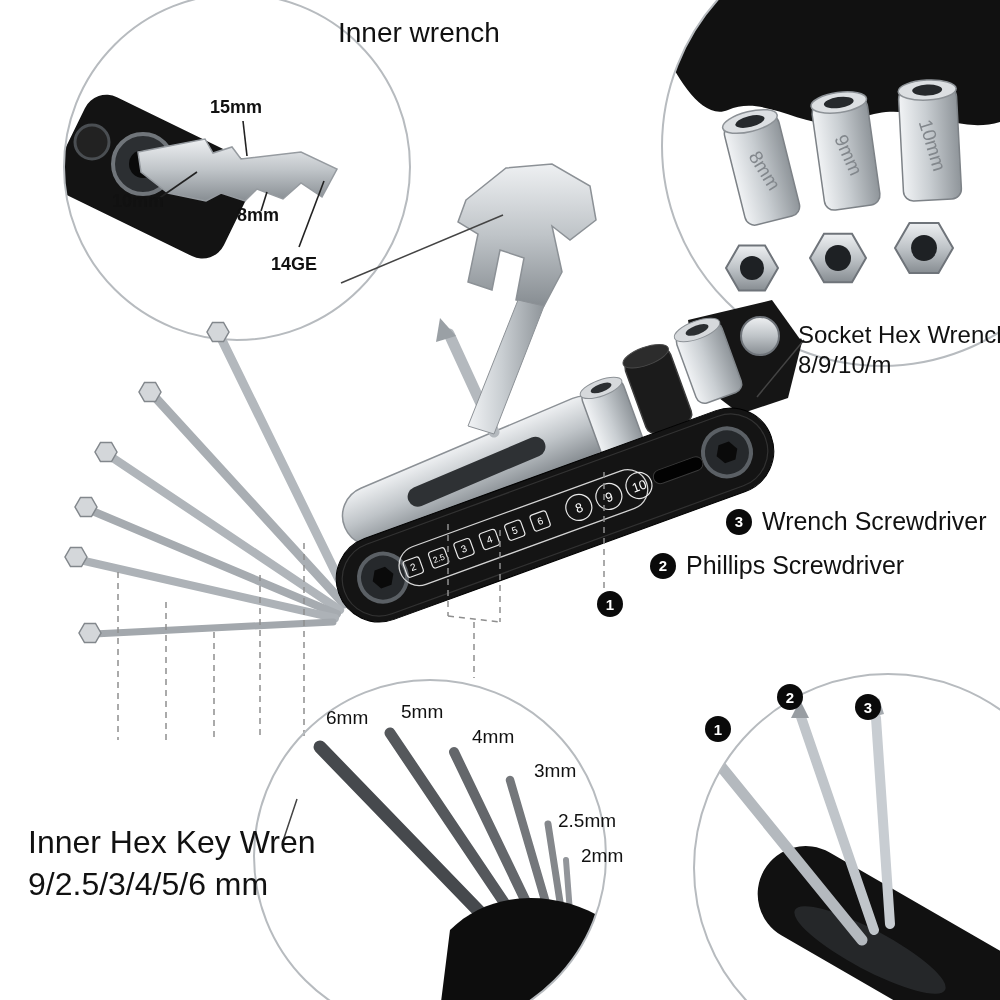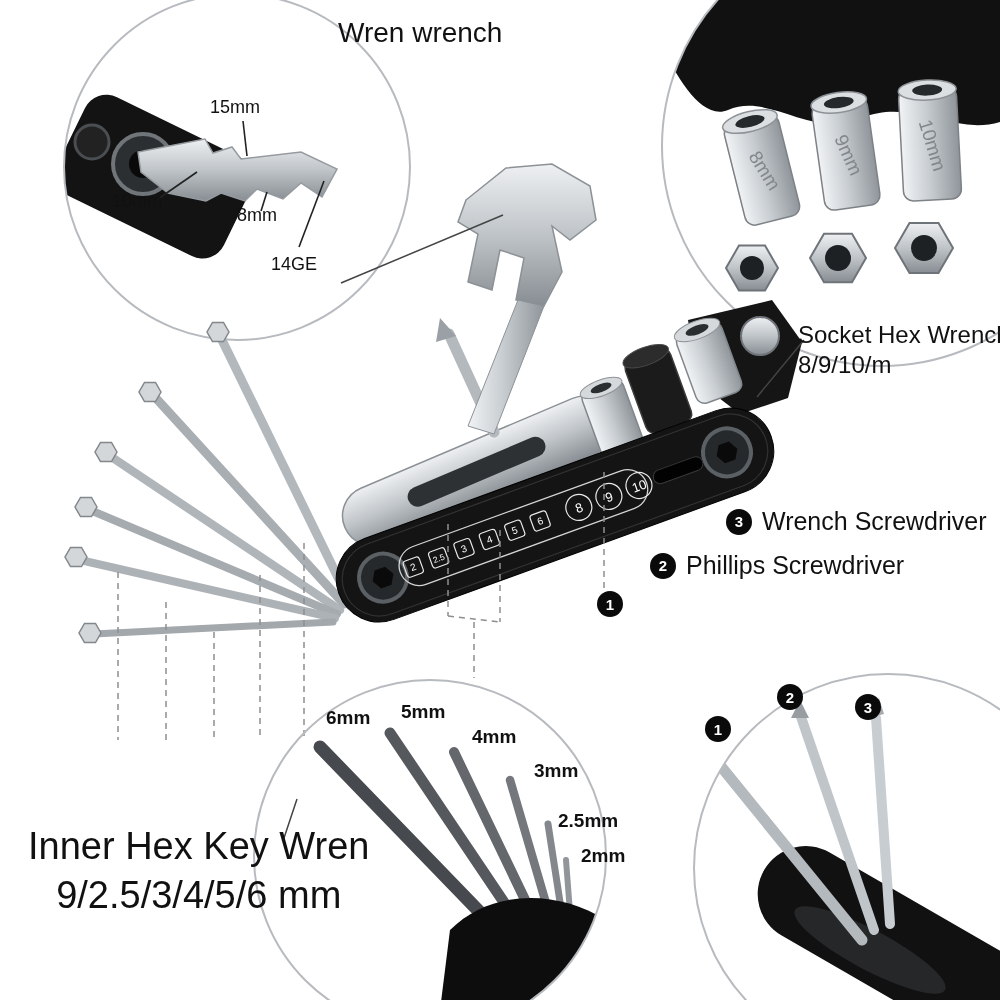--- a/index.html
+++ b/index.html
@@ -1,24 +1,24 @@
 <!DOCTYPE html>
 <html><head>
 <meta charset="utf-8">
 <style>
   html,body{margin:0;padding:0;background:#ffffff;}
   .stage{position:relative;width:1000px;height:1000px;background:#ffffff;overflow:hidden;
          font-family:"Liberation Sans",sans-serif;color:#111;}
   .abs{position:absolute;}
   svg text{font-family:"Liberation Sans",sans-serif;}
   .title{font-size:28px;line-height:1.18;white-space:nowrap;}
-  .caption{font-size:38px;line-height:1.3;white-space:nowrap;text-align:center;}
+  .caption{font-size:32px;line-height:1.3;white-space:nowrap;}
   .sockcap{font-size:24px;line-height:1.25;white-space:nowrap;}
-  .sizelbl{font-size:18px;font-weight:normal;white-space:nowrap;text-align:center;}
-  .hexlbl{font-size:19px;font-weight:bold;white-space:nowrap;}
+  .sizelbl{font-size:18px;font-weight:bold;white-space:nowrap;text-align:center;}
+  .hexlbl{font-size:19px;font-weight:normal;white-space:nowrap;}
   .callout{display:flex;align-items:center;gap:10px;font-size:25px;white-space:nowrap;}
   .bullet{width:26px;height:26px;border-radius:50%;background:#0a0a0a;color:#fff;
           display:flex;align-items:center;justify-content:center;
           font-size:15px;font-weight:bold;flex:0 0 auto;}
 </style>
 </head>
 <body>
 
 <div class="stage">
 
@@ -212,21 +212,21 @@
     <path d="M862,940 L706,748" stroke="#b4b9be" stroke-width="11" stroke-linecap="round"></path>
     <path d="M874,930 L800,714" stroke="#c0c5ca" stroke-width="10" stroke-linecap="round"></path>
     <polygon points="800,700 809,718 791,718" fill="#989da2"></polygon>
     <path d="M890,924 L876,718" stroke="#c8cdd2" stroke-width="10" stroke-linecap="round"></path>
     <polygon points="868,718 884,714 879,698" fill="#a6abb0"></polygon>
   </g>
   <circle cx="888" cy="868" r="194" fill="none" stroke="#b7bbbf" stroke-width="2"></circle>
 </svg>
 
 <div class="abs title" style="left:338px;top:16px">
-  <span style="display:block">Wren wrench</span>
+  <span style="display:block">Inner wrench</span>
 </div>
 
 <div class="abs sizelbl" style="left:210px;top:97px">15mm</div>
 <div class="abs sizelbl" style="left:112px;top:191px">10mm</div>
 <div class="abs sizelbl" style="left:237px;top:205px">8mm</div>
 <div class="abs sizelbl" style="left:271px;top:254px">14GE</div>
 
 <div class="abs sockcap" style="left:798px;top:320px">
   <span style="display:block">Socket Hex Wrench</span>
   <span style="display:block">8/9/10/m</span>

